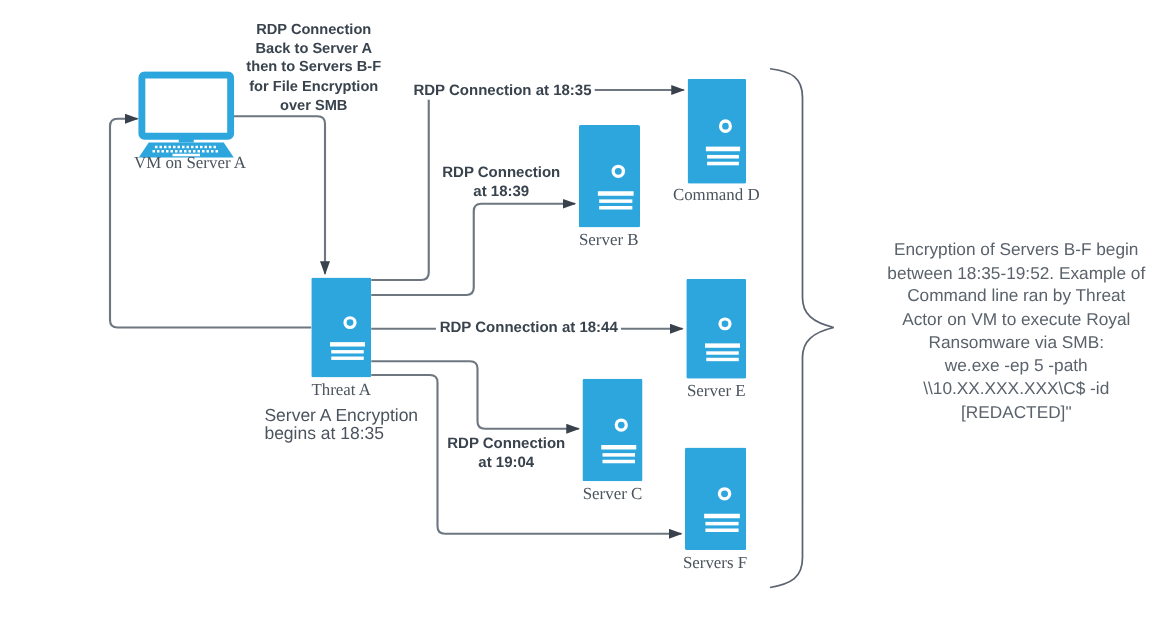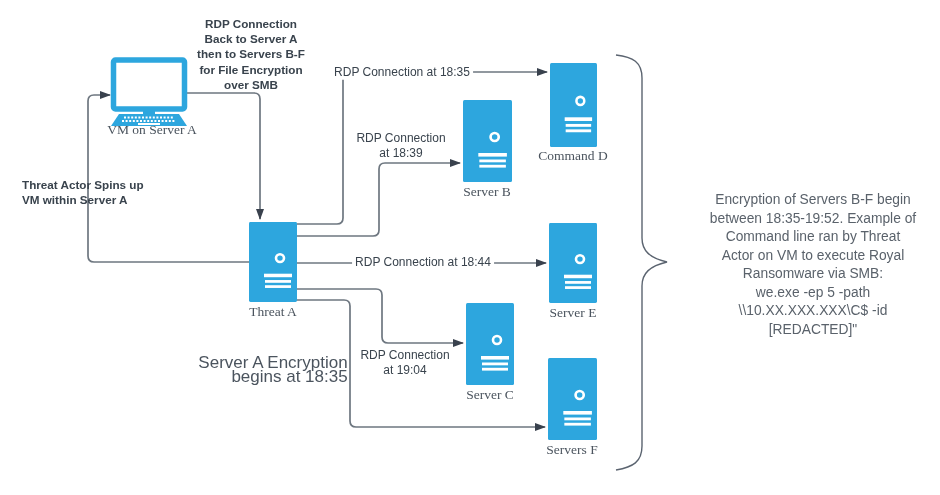--- a/index.html
+++ b/index.html
@@ -10,22 +10,22 @@
     --label-text:#4b545e;
     --note-text:#5a626b;
   }
   html,body{margin:0;padding:0;background:#fff;}
   body{font-family:"Liberation Sans", sans-serif;}
   .canvas{position:relative;width:940px;height:495px;background:#fff;overflow:hidden;}
   .layer{position:absolute;left:0;top:0;}
   .node{position:absolute;}
   .node svg{display:block;width:100%;height:100%;}
   .node-label{position:absolute;transform:translateX(-50%);font-size:13.5px;color:var(--label-text);white-space:nowrap;font-family:Liberation Serif, serif;}
-  .sub-label{position:absolute;transform:translateX(-50%);font-size:17px;line-height:14px;color:var(--label-text);white-space:pre-line;text-align:right;margin-top:31px;}
-  .conn-label{position:absolute;transform:translate(-50%,-50%);background:#fff;padding:0 3px;font-weight:normal;font-size:12px;line-height:14.5px;color:var(--bold-text);white-space:pre-line;text-align:center;}
+  .sub-label{position:absolute;transform:translateX(-50%);font-size:14px;line-height:14px;color:var(--label-text);white-space:pre-line;text-align:left;}
+  .conn-label{position:absolute;transform:translate(-50%,-50%);background:#fff;padding:0 3px;font-weight:bold;font-size:12px;line-height:14.5px;color:var(--bold-text);white-space:pre-line;text-align:center;}
   .annotation{position:absolute;font-weight:bold;font-size:11.7px;line-height:15.2px;color:var(--bold-text);white-space:pre-line;}
   .annotation.centered{transform:translateX(-50%);text-align:center;}
   .note{position:absolute;transform:translateX(-50%);font-size:13.8px;line-height:18.5px;color:var(--note-text);white-space:pre-line;text-align:center;width:262px;}
   .connectors path.wire{stroke:var(--line);stroke-width:1.7;fill:none;}
   .connectors path.brace{stroke:#5b6470;stroke-width:1.4;fill:none;}
   marker polygon{fill:var(--arrow);}
 </style>
 </head>
 <body>
 
@@ -116,22 +116,20 @@
 at 18:39</div>
   <div class="conn-label" style="left:423px;top:262px">RDP Connection at 18:44</div>
   <div class="conn-label" style="left:405px;top:362px">RDP Connection
 at 19:04</div>
 
   <div class="annotation centered" style="left:251px;top:16px">RDP Connection
 Back to Server A
 then to Servers B-F
 for File Encryption
 over SMB</div>
-  <div class="annotation" style="left:22px;top:177px">Threat Actor Spins up
-VM within Server A</div>
   <div class="note" style="left:813px;top:191px">Encryption of Servers B-F begin
 between 18:35-19:52. Example of
 Command line ran by Threat
 Actor on VM to execute Royal
 Ransomware via SMB:
 we.exe -ep 5 -path
 \\10.XX.XXX.XXX\C$ -id
 [REDACTED]"</div>
 
 </div>

